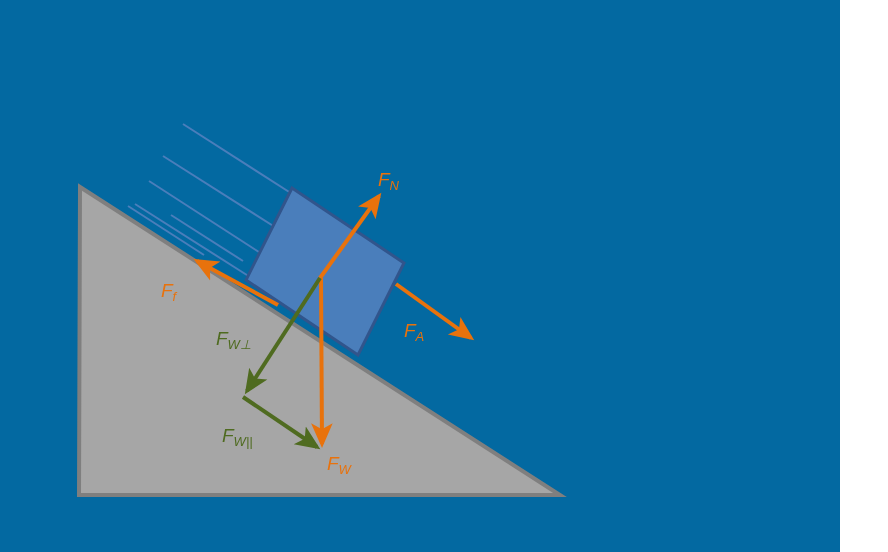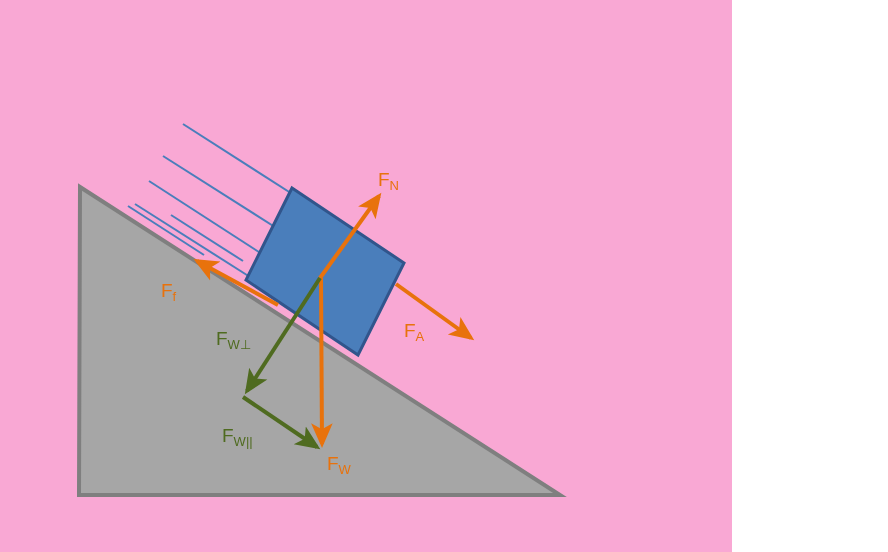--- a/index.html
+++ b/index.html
@@ -8,23 +8,24 @@
     background: #ffffff;
   }
   body {
     width: 888px;
     height: 552px;
     font-family: "Liberation Sans", sans-serif;
     overflow: hidden;
   }
   #stage {
     position: relative;
-    width: 732px;
+    width: 840px;
     height: 552px;
-    background: #f9a8d4;
+    background: #0369a1;
+    font-style: italic;
   }
   svg#diagram {
     display: block;
     width: 888px;
     height: 552px;
   }
   .flabel {
     font-family: "Liberation Sans", sans-serif;
     font-size: 19px;
     dominant-baseline: middle;

